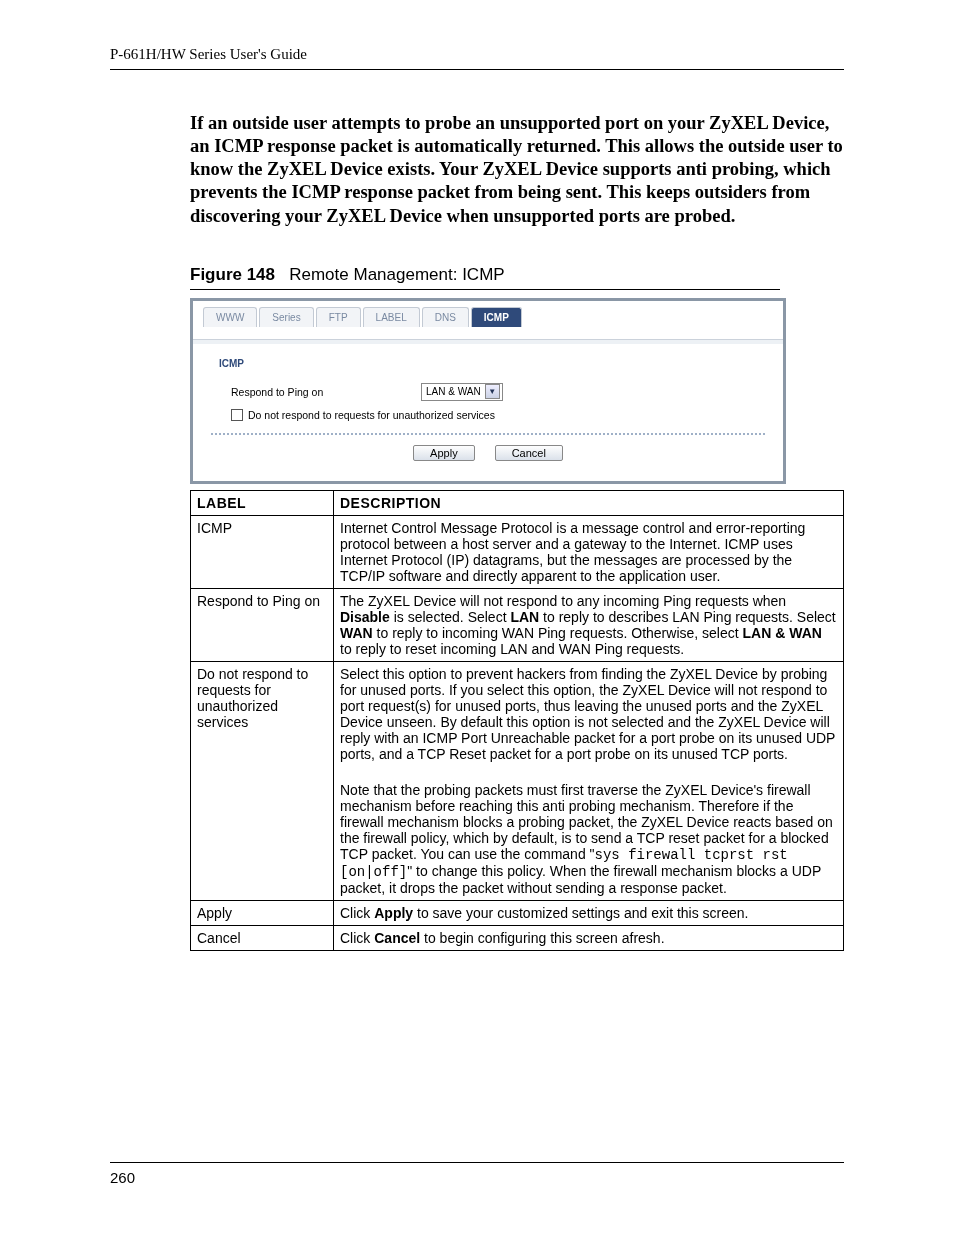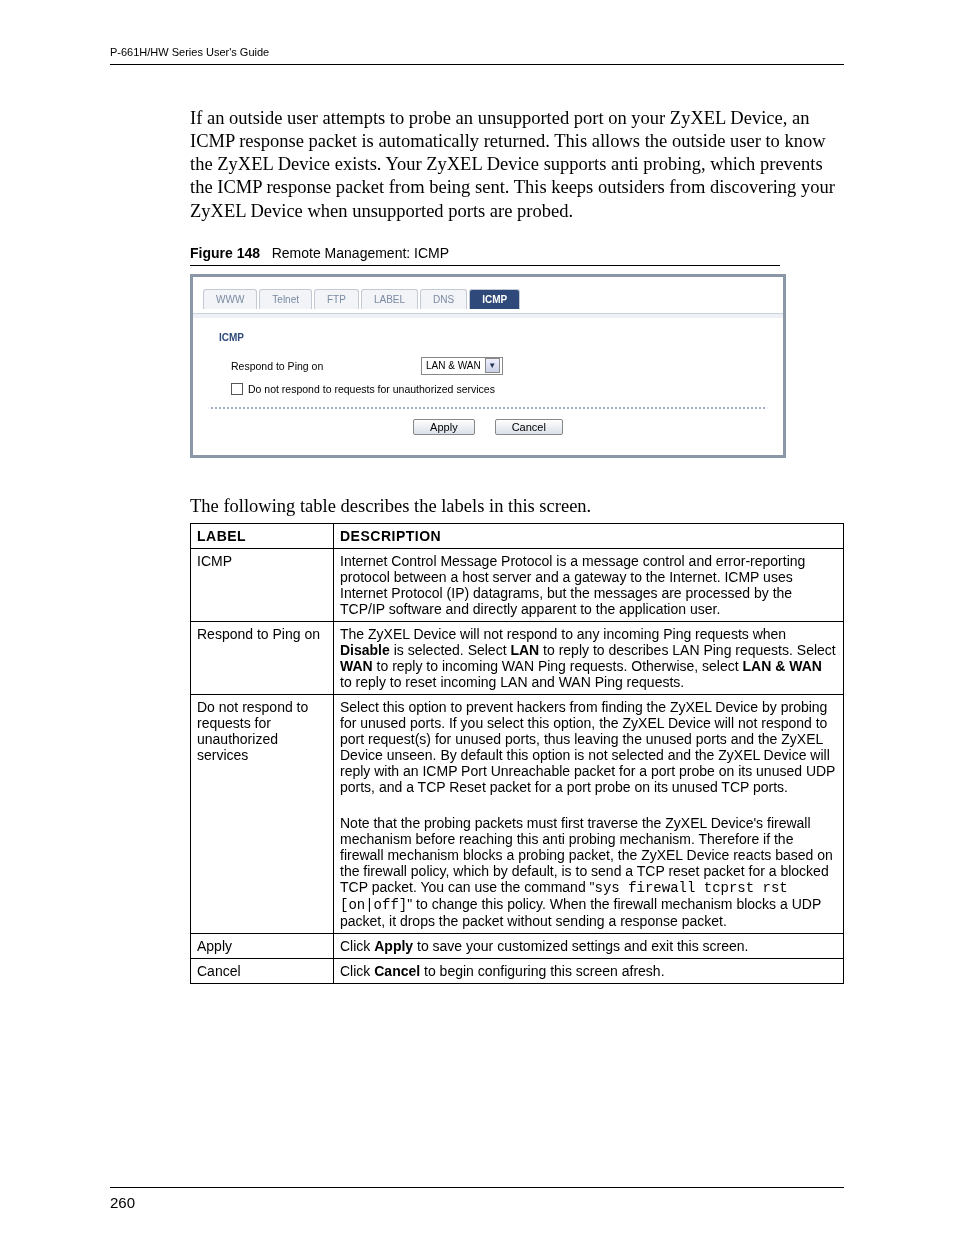--- a/index.html
+++ b/index.html
@@ -9,39 +9,40 @@
     color: #000;
   }
   .page {
     width: 954px;
     height: 1235px;
     box-sizing: border-box;
     padding: 46px 110px 40px 110px;
     position: relative;
   }
   .hdrline { border-bottom: 1px solid #000; margin-top: 6px; }
-  .hdr { font-size: 11px; font-family: Liberation Sans, sans-serif; }
+  .hdr { font-size: 15px; font-family: Liberation Serif, serif; }
   .bodytext {
     font-size: 18.5px;
     line-height: 1.25;
     margin-top: 42px;
     margin-left: 80px;
     margin-right: 0;
+    font-weight: bold;
   }
   .sans { font-family: Arial, Helvetica, sans-serif; }
-  .capblock { margin-left: 80px; margin-top: 22px; font-size: 14px; }
+  .capblock { margin-left: 80px; margin-top: 37px; font-size: 17px; }
   .capblock b { font-weight: bold; }
   .figline { border-bottom: 1px solid #000; width: 590px; margin-top: 4px; }
 
   
   .shot {
     width: 590px; margin-left: 80px; margin-top: 8px;
     border: 3px solid #8a97a6; background: #fff; font-family: Verdana, Arial, sans-serif;
   }
-  .tabs { display: flex; padding: 4px 10px; padding-top: 6px; font-size: 10px; margin-top: 6px; }
+  .tabs { display: flex; padding: 12px 10px; padding-top: 6px; font-size: 10px; }
   .tab {
     padding: 4px 12px 4px 12px; color: #7a8aa2;
     border: 1px solid #c3cad4; border-bottom: none;
     margin-right: 2px; background: #f2f4f7;
     border-top-left-radius: 3px; border-top-right-radius: 3px;
   }
   .tab.active { background: #2f4a7a; color: #fff; font-weight: bold; }
   .topsep { height: 4px; background: #edf1f5; border-top:1px solid #cbd2db;}
   .panel { padding: 8px 16px 10px 16px; font-size: 11px; }
   .secttl { color:#2f4a7a; font-weight:bold; font-size:10px; padding:6px 10px;}
@@ -75,21 +76,21 @@
     border-collapse: collapse; font-family: Arial, Helvetica, sans-serif; font-size:14px;
   }
   table.desc th, table.desc td {
     border:1px solid #000; padding:4px 6px; vertical-align: top; text-align:left;
   }
   table.desc th { font-weight:bold; }
   .sv { font-variant: small-caps; letter-spacing:.5px; }
   code.cmd { font-family:"Courier New",monospace; font-size:14px; }
 
   .footer {
-    position:absolute; left:110px; right:110px; bottom:24px;
+    position:absolute; left:110px; right:110px; bottom:49px;
     border-top:1px solid #000; padding-top:6px;
     font-family: Arial, Helvetica, sans-serif; font-size:15px;
     display:flex; justify-content:space-between;
   }
 </style>
 </head>
 <body>
 
 <div class="page">
 
@@ -100,21 +101,21 @@
 
   <div class="capblock sans">
     <b>Figure 148</b>&nbsp;&nbsp;
     <span>Remote Management: ICMP</span>
     <div class="figline"></div>
   </div>
 
   <div class="shot">
     <div class="tabs">
       <div class="tab">WWW</div>
-      <div class="tab">Telnet</div>
+      <div class="tab">Series</div>
       <div class="tab">FTP</div>
       <div class="tab">LABEL</div>
       <div class="tab">DNS</div>
       <div class="tab active">ICMP</div>
     </div>
     <div class="topsep"></div>
     <div class="panel">
       <div class="secttl">ICMP</div>
       <div class="row">
         <div class="lbl">Respond to Ping on</div>
@@ -127,21 +128,20 @@
         <span class="ck"></span>
         <span>Do not respond to requests for unauthorized services</span>
       </div>
       <div class="btnrow">
         <div class="btn">Apply</div>
         <div class="btn">Cancel</div>
       </div>
     </div>
   </div>
 
-  <div class="midtext">The following table describes the labels in this screen.</div>
 
 
   <table class="desc">
     <tbody>
         <tr>
       <th style="width:130px"><span class="sv">LABEL</span></th>
       <th><span class="sv">DESCRIPTION</span></th>
     </tr>
     <tr>
       <td>ICMP</td>

